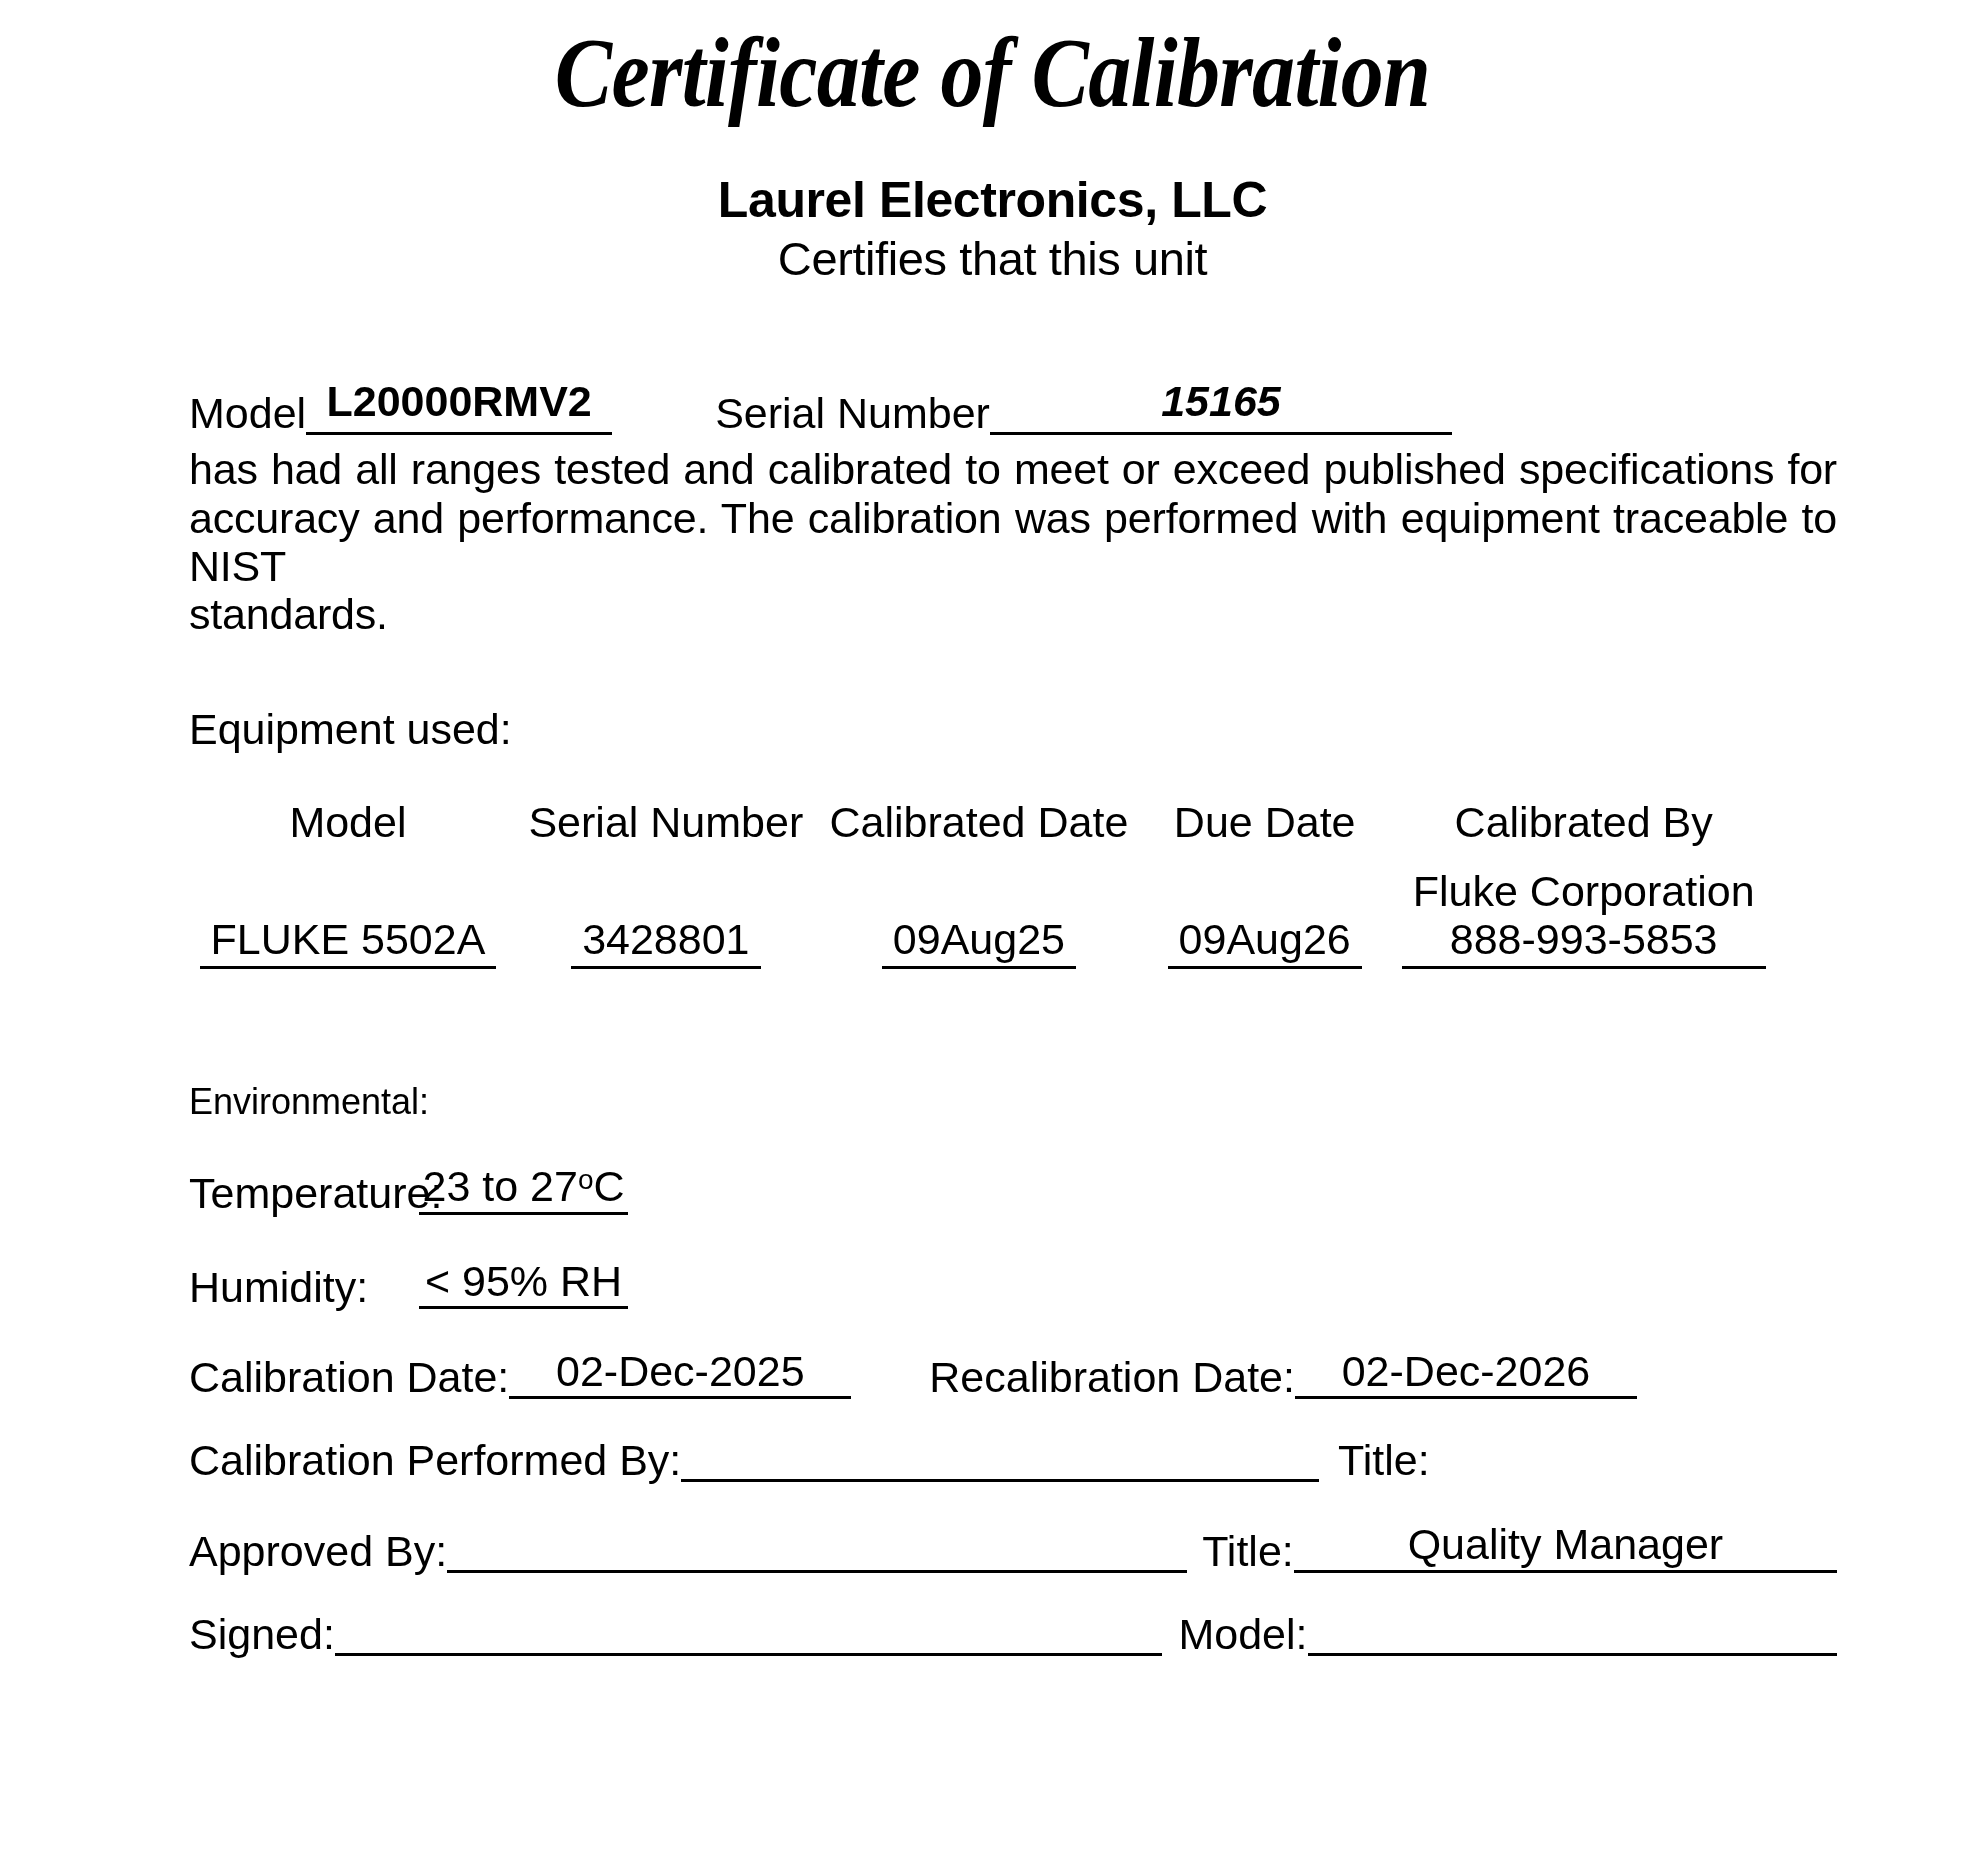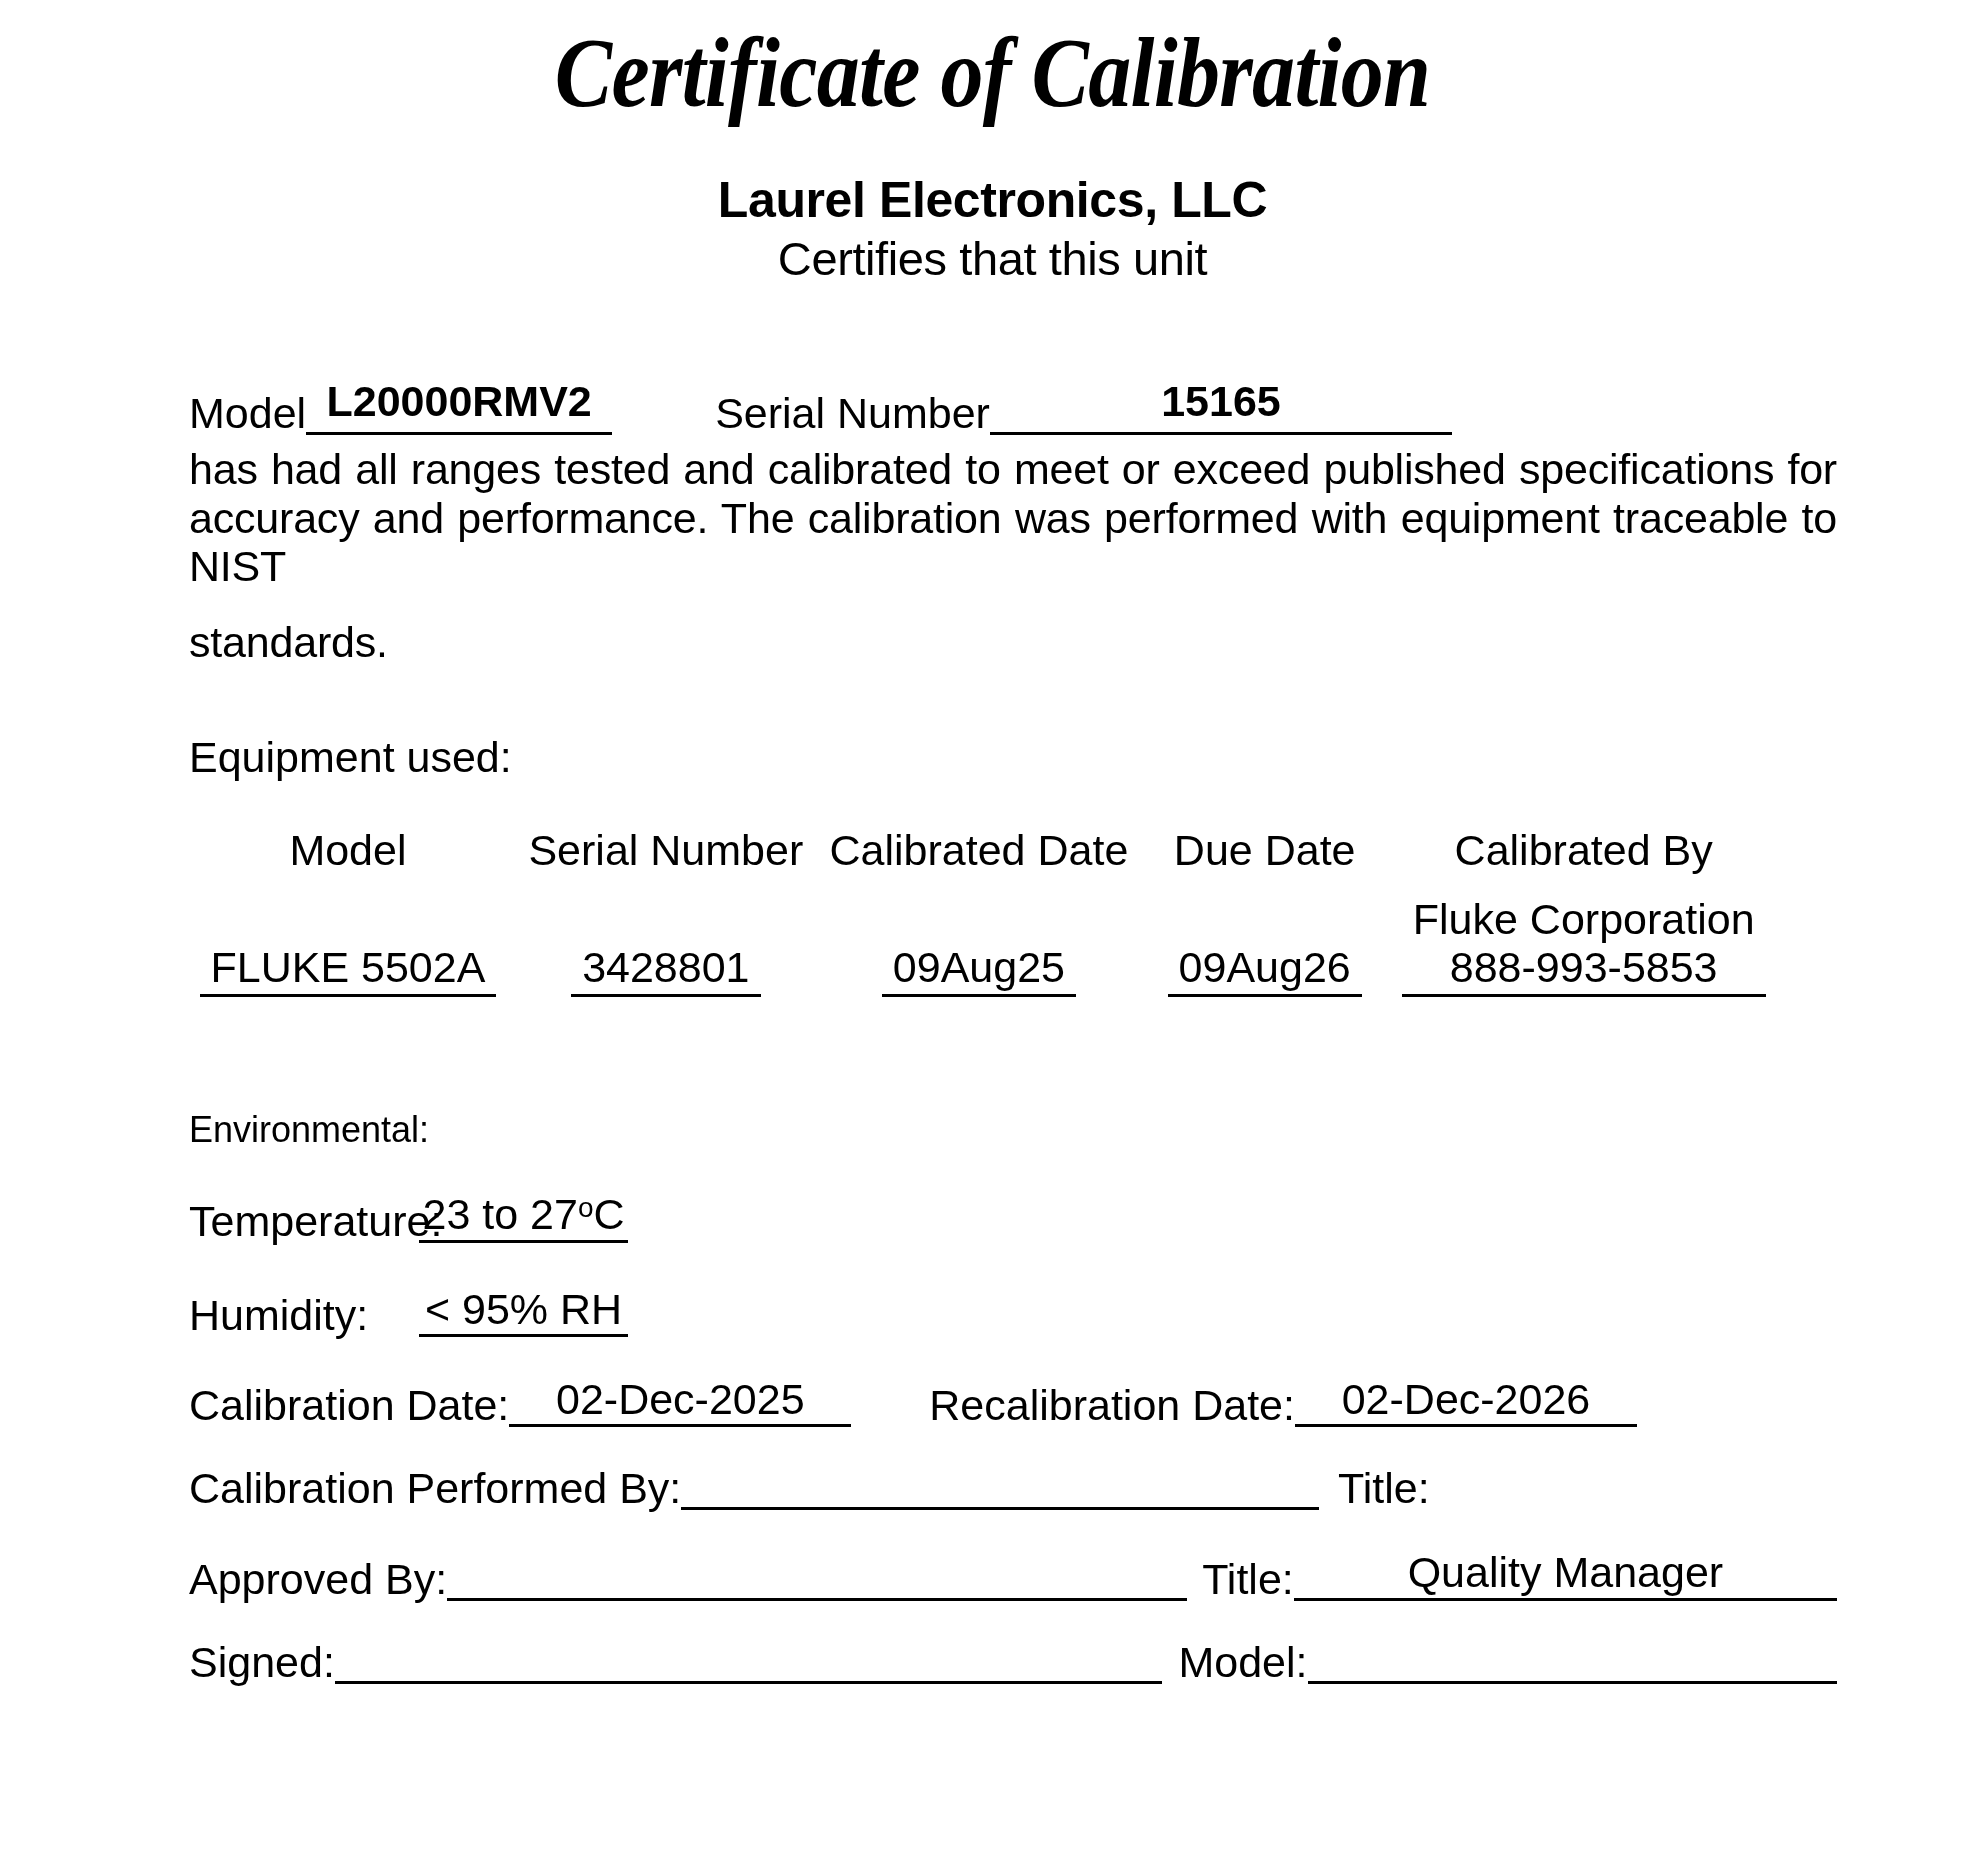--- a/index.html
+++ b/index.html
@@ -79,34 +79,33 @@
     border-bottom: 3.9px solid #000;
     display: inline-block;
     text-align: center;
     font-weight: bold;
     font-size: 43px;
     line-height: 1.05;
     padding-bottom: 8px;
   }
   .fill-model { width: 306px; }
   .gap-model { width: 103px; }
-  .fill-serial { width: 462px; }
+  .fill-serial { width: 462px; font-style: italic; }
 
   
   .para {
     margin-top: 10px;
     font-size: 43px;
     line-height: 1.12;
     text-align: justify;
     text-justify: inter-word;
     letter-spacing: -0.2px;
   }
   .para > span.lastline {
     display: block;
-    margin-top: 28px;
   }
 
   
   .equip-label {
     margin-top: 70px;
     font-size: 43px;
     line-height: 1.0;
   }
 
   

